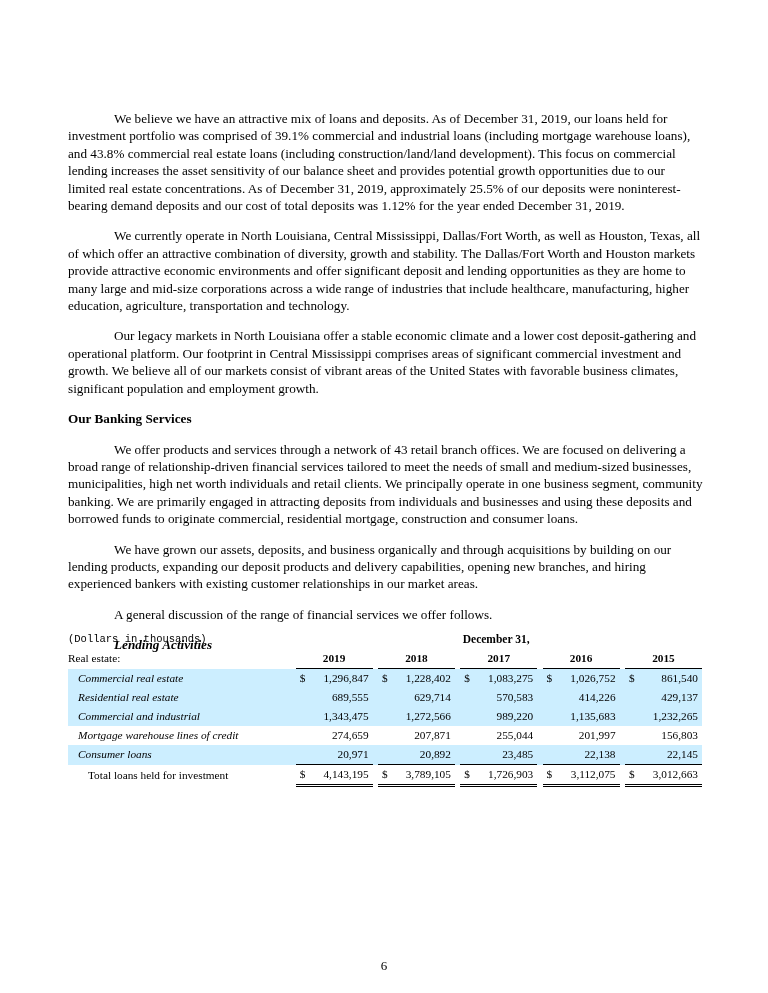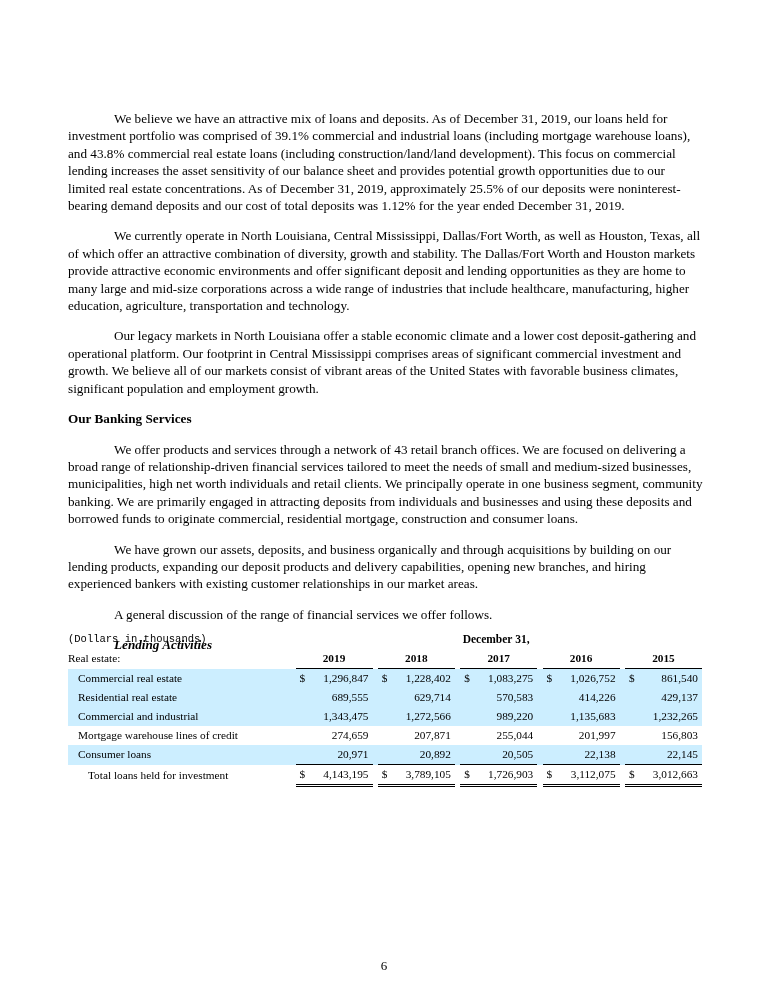--- a/index.html
+++ b/index.html
@@ -25,21 +25,21 @@
     border-collapse: collapse; font-size: 11.3px; line-height: 14px;
   }
   table.loans td { padding: 2px 0 3px 0; white-space: nowrap; }
   td.lbl { width: 228px; }
   td.gap { width: 8px; }
   td.cur { width: 14px; text-align: left; padding-left: 4px !important; }
   td.num { width: 64px; text-align: right; padding-right: 4px !important; }
   .yr-cell { text-align: center; font-weight: bold; border-bottom: 1.5px solid #000; }
   .top-rule td.cur, .top-rule td.num { border-top: 1.5px solid #000; }
   tr.shade td.lbl, tr.shade td.cur, tr.shade td.num, tr.shade td.gap { background: #cceeff; }
-  .l1 { padding-left: 10px !important; }
+  .l1 { padding-left: 10px !important; font-style: italic; }
   .l2 { padding-left: 20px !important; }
   .dbl td.cur, .dbl td.num { border-bottom: 3px double #000; }
   .dec-hdr { text-align: center; font-weight: bold; font-size: 11.5px; }
   .small { font-size: 10.5px; font-family: Liberation Mono, monospace; }
 
   .page-num {
     position: absolute; left: 0; width: 768px; top: 958px;
     text-align: center; font-size: 13px;
   }
 </style>
@@ -152,21 +152,21 @@
       <tr class="shade">
         <td class="lbl l1">Consumer loans</td>
         <td class="gap"></td>
         <td class="cur"></td>
         <td class="num">20,971</td>
         <td class="gap"></td>
         <td class="cur"></td>
         <td class="num">20,892</td>
         <td class="gap"></td>
         <td class="cur"></td>
-        <td class="num">20,505</td>
+        <td class="num">23,485</td>
         <td class="gap"></td>
         <td class="cur"></td>
         <td class="num">22,138</td>
         <td class="gap"></td>
         <td class="cur"></td>
         <td class="num">22,145</td>
       </tr>
       <tr class="top-rule dbl">
         <td class="lbl l2">Total loans held for investment</td>
         <td class="gap"></td>

